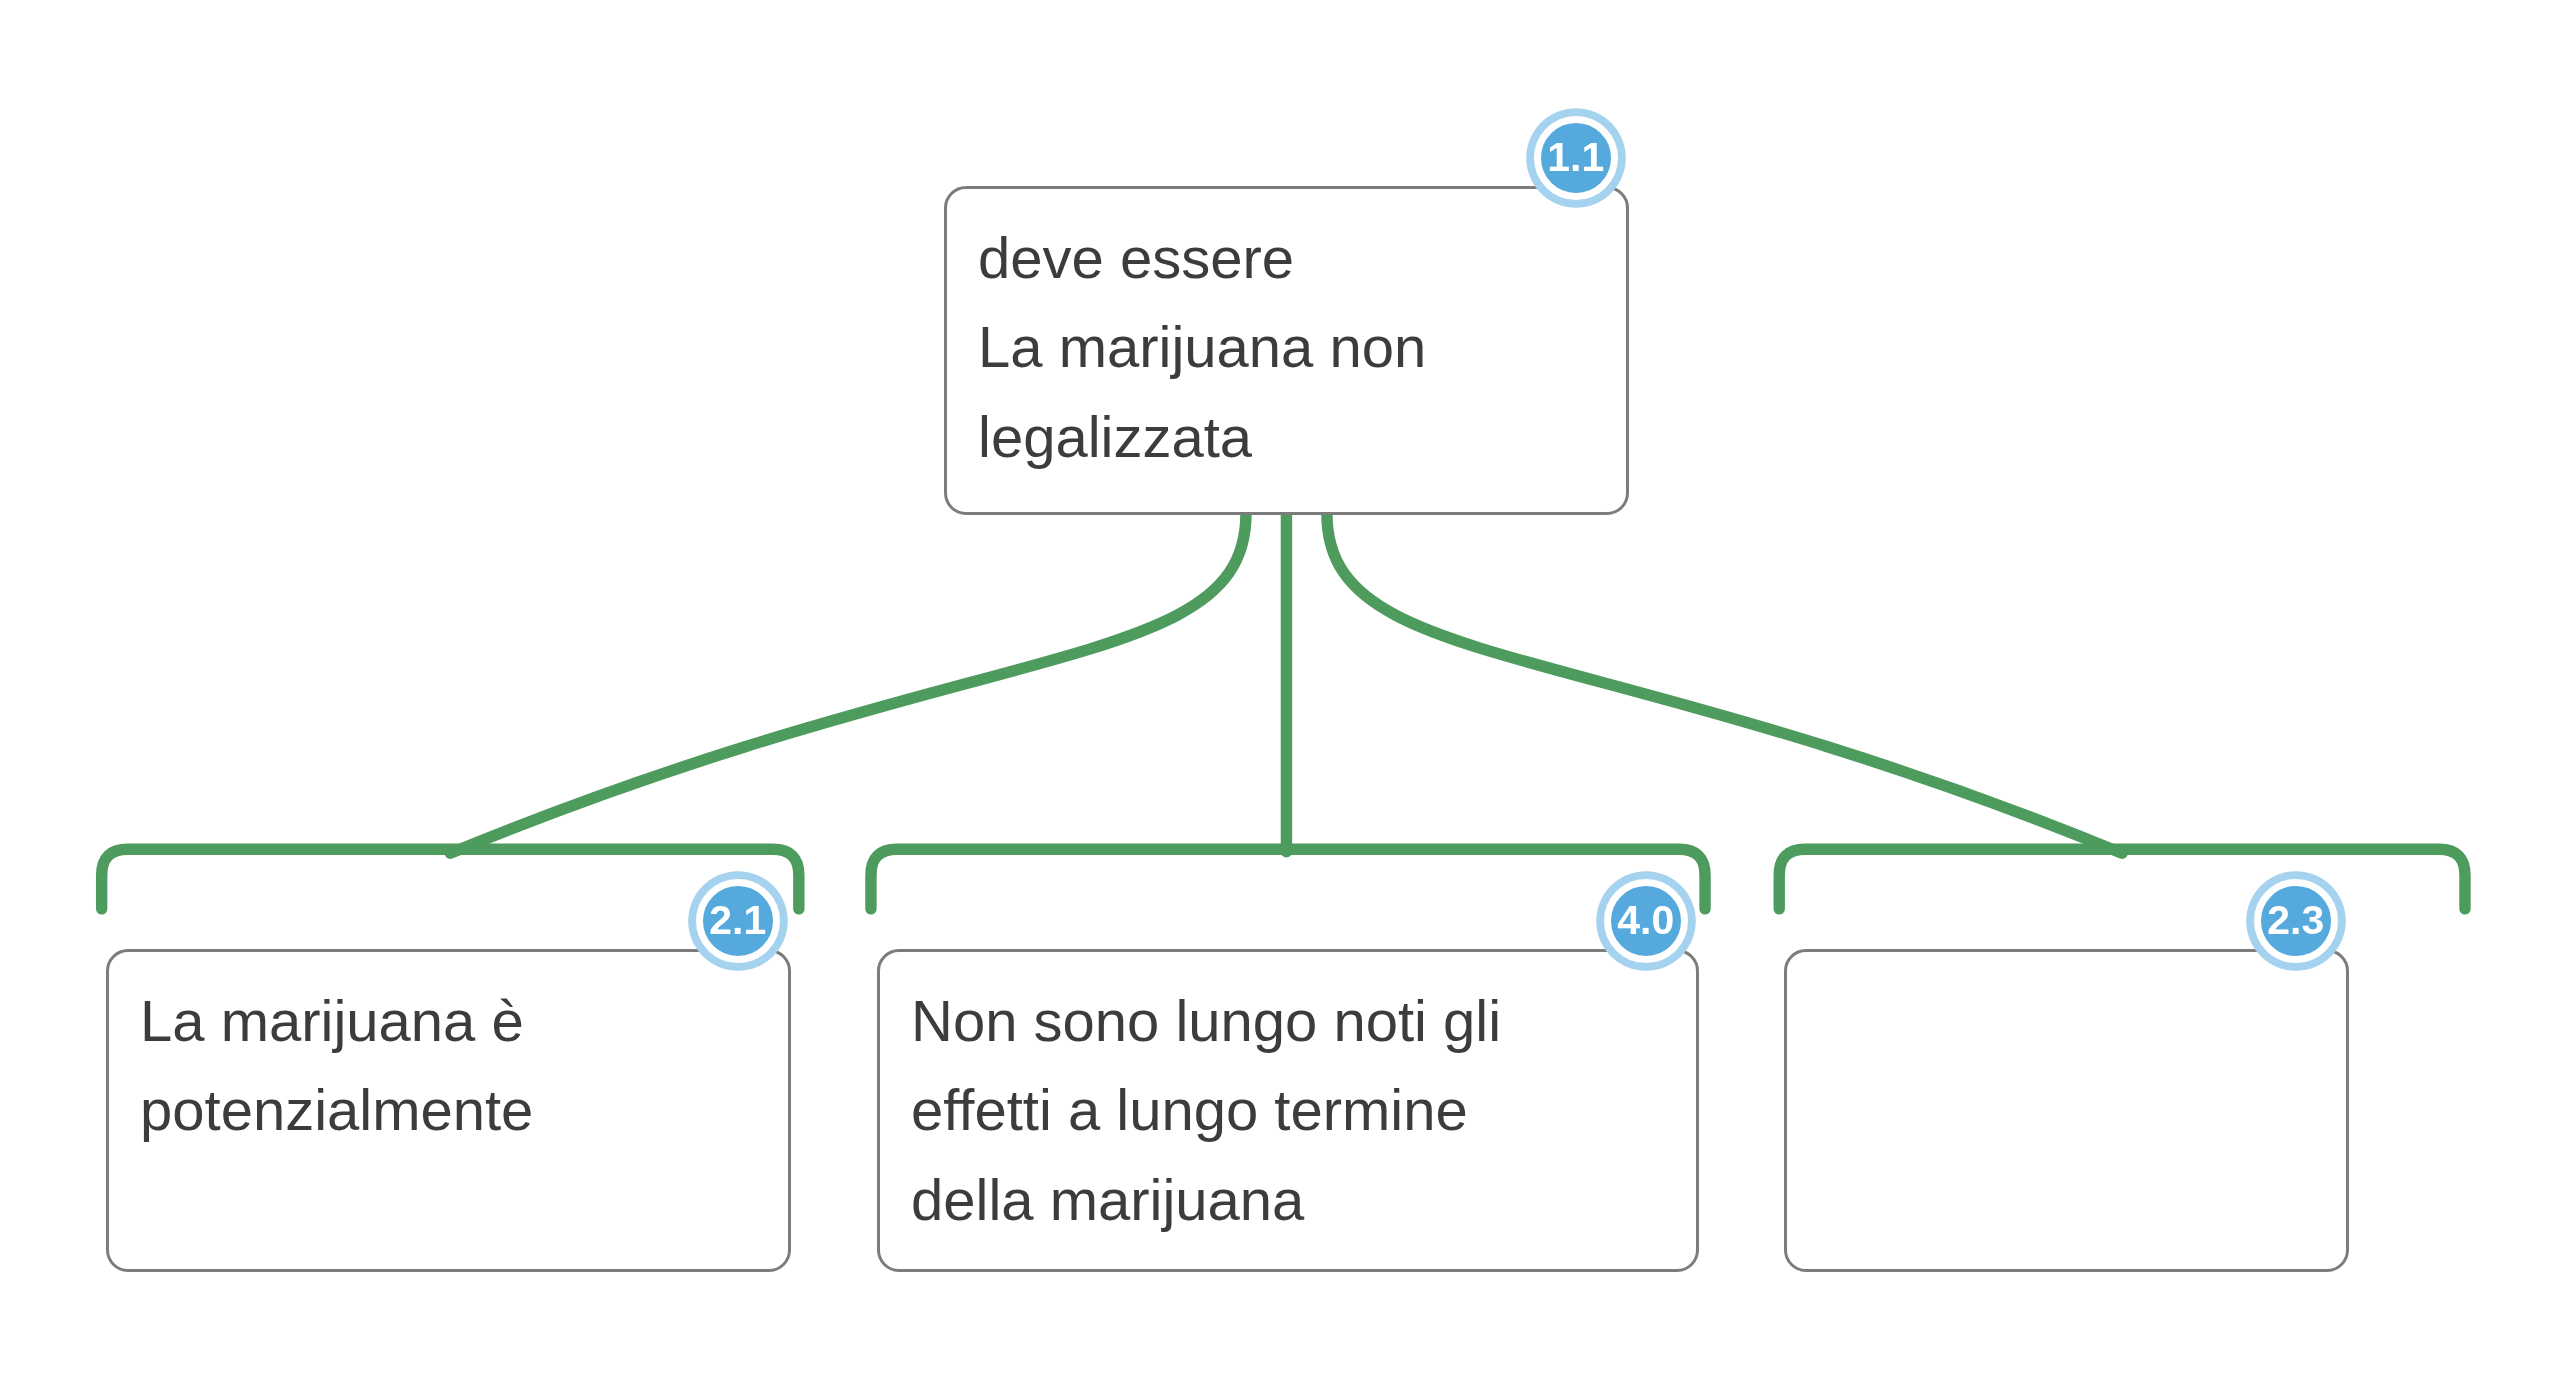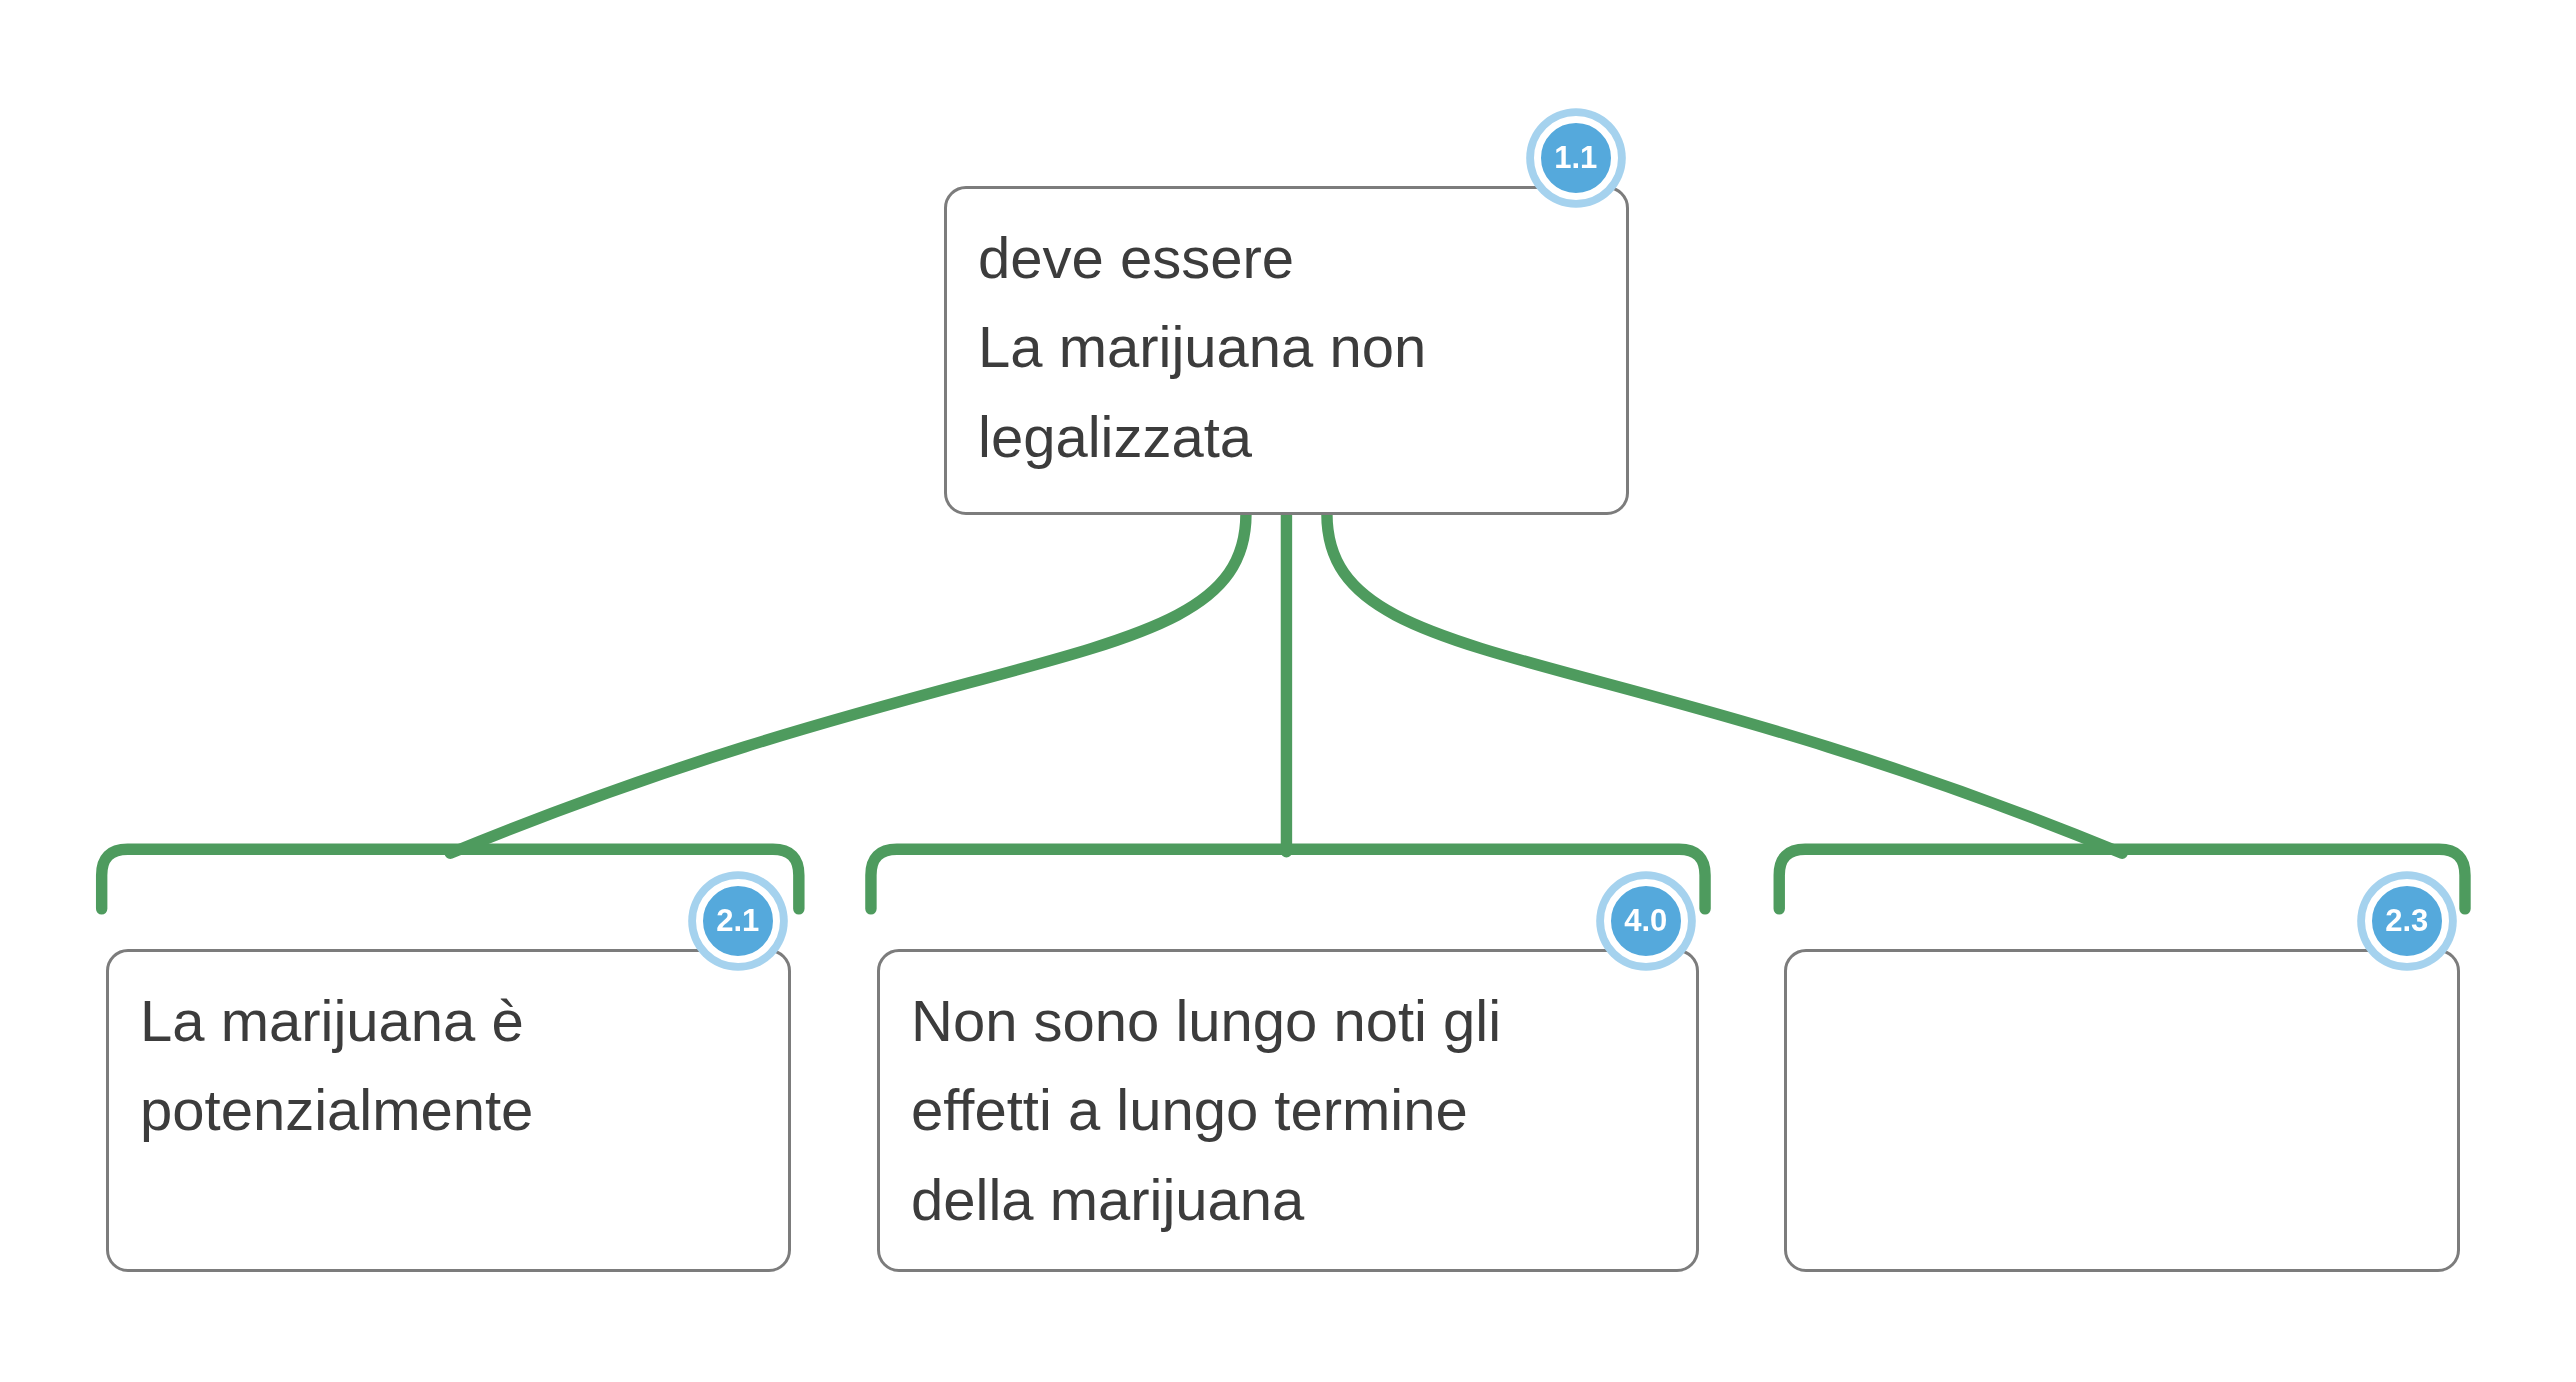--- a/index.html
+++ b/index.html
@@ -48,30 +48,30 @@
     top: -73px;
     right: 8.3px;
     width: 70px;
     height: 70px;
     border-radius: 50%;
     background: var(--badge-fill, #55a9dc);
     border: 7.8px solid #ffffff;
     box-shadow: 0 0 0 7.8px var(--badge-ring, #a5d2ee);
     color: #ffffff;
     font-weight: 700;
-    font-size: 31px;
+    font-size: 41px;
     display: flex;
     align-items: center;
     justify-content: center;
     z-index: 3;
   }
   .node.root  { left: 944px; top: 186px;  width: 685px; height: 329px; }
   .node.c1    { left: 106px;  top: 949px; width: 685px; height: 323px; }
   .node.c2    { left: 877px; top: 949px; width: 822px; height: 323px; }
-  .node.c3    { left: 1784px; top: 949px; width: 676px; height: 323px; }
+  .node.c3    { left: 1784px; top: 949px; width: 565px; height: 323px; }
 </style>
 </head>
 <body>
 
 <div>
 
   <svg class="connectors" viewBox="0 0 4966 2666">
 
     <path class="link" d="M 2402 990 C 2402 1300 1900 1220 868 1645"></path>
     <path class="link" d="M 2480 990 L 2480 1642"></path>

